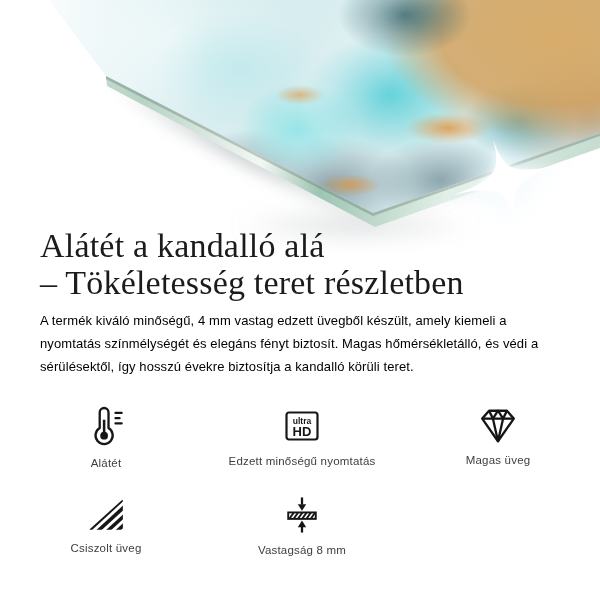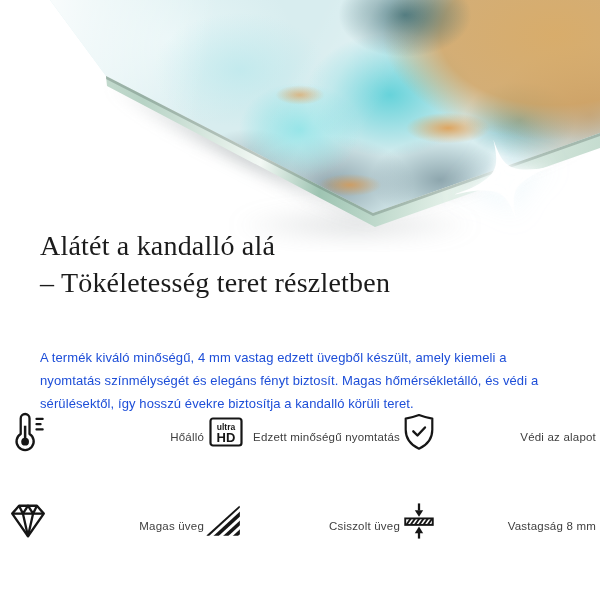--- a/index.html
+++ b/index.html
@@ -55,33 +55,33 @@
     clip-path:polygon(106px 76px, 373px 213px, 600px 133px, 600px 136px, 373px 216px, 106px 79px);
     background:rgba(92,112,102,.35);
   }
   .sparkle { position:absolute; left:445px; top:120px;
     filter:drop-shadow(0 0 5px rgba(255,255,255,.95)) drop-shadow(0 0 14px rgba(230,245,250,.85)); }
 
   
   .heading {
     position:absolute; left:40px; top:227px; z-index:2;
     font-family:"Liberation Serif", serif; font-weight:400;
-    font-size:28px; line-height:37px; color:#1b1b1b; letter-spacing:.2px;
+    font-size:34px; line-height:37px; color:#1b1b1b; letter-spacing:.2px;
   }
   .desc {
     position:absolute; left:40px; top:309px; width:502px; z-index:2;
-    font-size:13px; line-height:23px; color:#1d4ed8; letter-spacing:.1px;margin-top:37px;
+    font-size:13px; line-height:23px; color:#000000; letter-spacing:.1px;
   }
 
   
   .features {
     position:absolute; left:8px; top:400px; width:588px; z-index:2;
     display:grid; grid-template-columns:repeat(3,1fr); row-gap:16px;
   }
-  .feature { display:flex; flex-direction:row; align-items:center; justify-content:space-between; height:73px; }
+  .feature { display:flex; flex-direction:column; align-items:center; justify-content:center; height:73px; }
   .feature .icon { display:flex; align-items:flex-end; justify-content:center; margin-bottom:9px; }
   .feature .label { font-size:11.5px; color:#3e3e3e; letter-spacing:.2px; white-space:nowrap; }
   .ico { stroke:#161616; fill:none; stroke-width:2.2; }
   .ico .fill { fill:#161616; stroke:none; }
   .ico text { fill:#161616; stroke:none; font-family:"Liberation Sans", sans-serif; font-weight:700; }
 </style>
 </head>
 <body>
 
 <div class="page">
@@ -114,43 +114,34 @@
 
     <div class="feature">
       <div class="icon">
         <svg class="ico" width="38" height="44" viewBox="0 0 36 42">
           <path d="M12 8 a4.2 4.2 0 0 1 8.4 0 v15 a8.2 8.2 0 1 1 -8.4 0 Z" stroke-linejoin="round"></path>
           <line x1="16.2" y1="15" x2="16.2" y2="27" stroke-width="2.4"></line>
           <circle class="fill" cx="16.2" cy="30.2" r="3.7"></circle>
           <path d="M27 8.5h6 M27 13.5h4 M27 18.5h6" stroke-width="2" stroke-linecap="round"></path>
         </svg>
       </div>
-      <div class="label">Hőálló</div>
+      <div class="label">Alátét</div>
     </div>
 
     <div class="feature">
       <div class="icon">
         <svg class="ico" width="44" height="40" viewBox="0 0 44 40">
           <rect x="6.5" y="6.5" width="31" height="27" rx="2.5"></rect>
           <text x="22" y="17.5" font-size="8.5" text-anchor="middle">ultra</text>
           <text x="22" y="30" font-size="13" text-anchor="middle">HD</text>
         </svg>
       </div>
       <div class="label">Edzett minőségű nyomtatás</div>
     </div>
 
-    <div class="feature">
-      <div class="icon">
-        <svg class="ico" width="38" height="40" viewBox="0 0 40 42">
-          <path d="M20 3.2 C24.5 4.9 29.5 6.1 34 6.9 V18.5 C34 28.4 28.2 34.7 20 38.6 C11.8 34.7 6 28.4 6 18.5 V6.9 C10.5 6.1 15.5 4.9 20 3.2 Z" stroke-width="2.3" stroke-linejoin="round"></path>
-          <path d="M14 20.3 l4.4 4.4 L26.3 16.2" stroke-width="2.5" stroke-linecap="round" stroke-linejoin="round"></path>
-        </svg>
-      </div>
-      <div class="label">Védi az alapot</div>
-    </div>
 
     <div class="feature">
       <div class="icon">
         <svg class="ico" width="40" height="38" viewBox="0 0 38 36" stroke-width="1.9">
           <path d="M10.5 3.5 H27.5 L34 11 L19 32.5 L4 11 Z" stroke-linejoin="round"></path>
           <path d="M4 11 H34"></path>
           <path d="M10.5 3.5 L14.2 11 L19 3.5 L23.8 11 L27.5 3.5" stroke-linejoin="round"></path>
           <path d="M14.2 11 L19 32.5 M23.8 11 L19 32.5"></path>
         </svg>
       </div>

